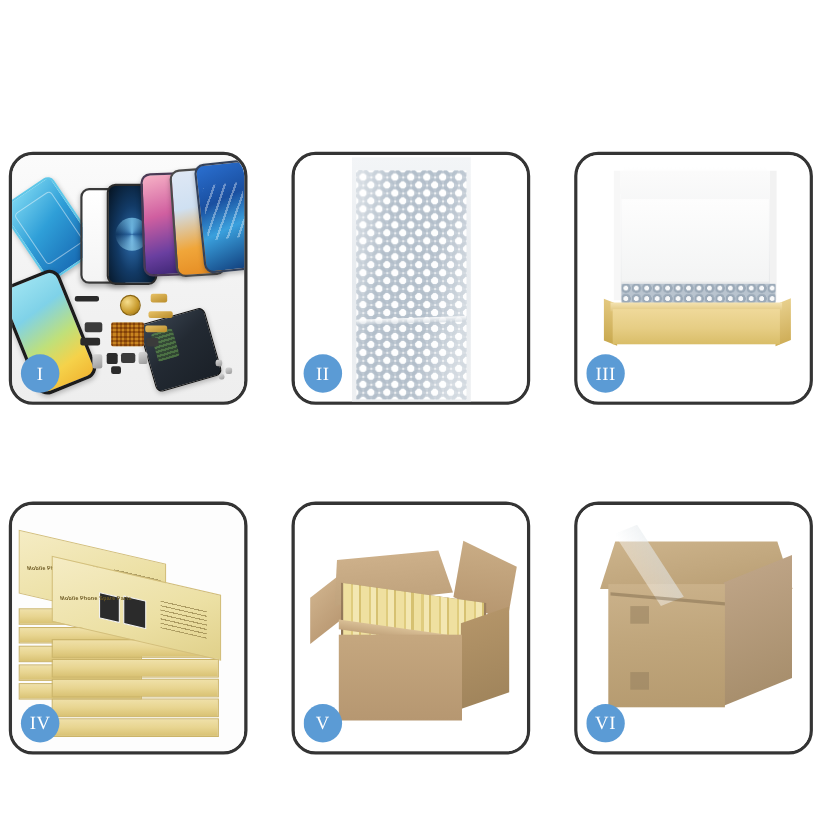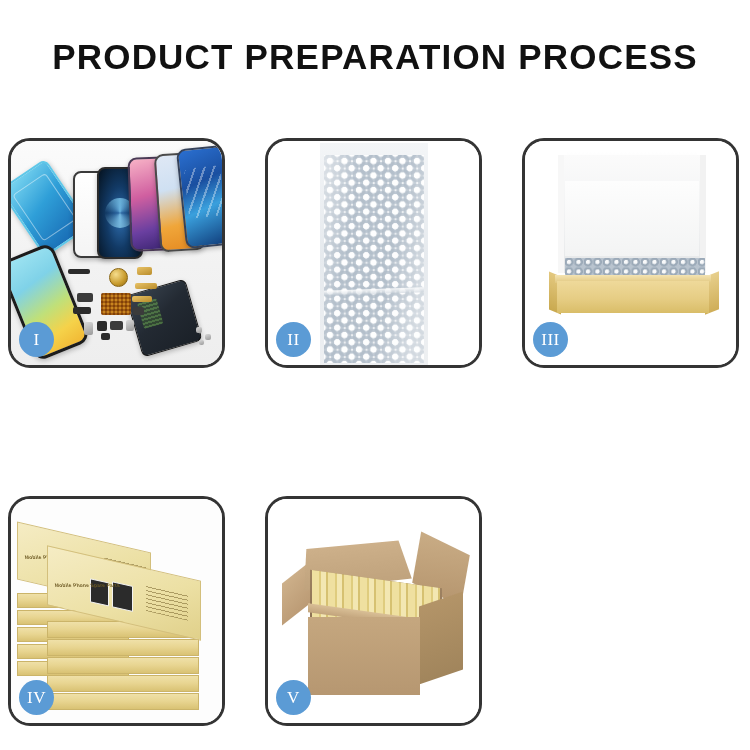--- a/index.html
+++ b/index.html
@@ -62,21 +62,21 @@
     border: 3px solid #343434;
     border-radius: 22px;
     background: #ffffff;
     overflow: hidden;
     box-sizing: border-box;
   }
   .panel.c0 { left: 0px; }
   .panel.c1 { left: 257px; }
   .panel.c2 { left: 514px; }
   .panel.r0 { top: 0px; }
-  .panel.r1 { top: 318px; margin-top: 40px; }
+  .panel.r1 { top: 318px; }
 
   .photo {
     position: absolute;
     left: 0; top: 0;
     width: 100%;
     height: 100%;
     overflow: hidden;
   }
 
   
@@ -399,21 +399,20 @@
   }
   .c6-tab2 {
     position:absolute; left:48px; top:152px; width:17px; height:16px;
     background: rgba(150,128,94,.55);
   }
 </style>
 </head>
 <body>
 
 <div class="header">
-  <h1 class="title">PRODUCT PREPARATION PROCESS</h1>
 </div>
 
 <div class="grid">
 
   <div class="panel r0 c0">
     <div class="photo">
       <div class="p1bg"></div>
       <div class="phone ph-blue-film"></div>
       <div class="phone ph-white"></div>
       <div class="phone ph-dark-wave"></div>
@@ -512,14 +511,27 @@
       <div class="c5-backflapR"></div>
       <div class="c5-opening"></div>
       <div class="c5-content"></div>
       <div class="c5-toprim"></div>
       <div class="c5-side"></div>
       <div class="c5-front"></div>
     </div>
     <div class="badge">V</div>
   </div>
 
+  <div class="panel r1 c2">
+    <div class="photo">
+      <div class="p6bg"></div>
+      <div class="c6-top"></div>
+      <div class="c6-side"></div>
+      <div class="c6-front"></div>
+      <div class="c6-tape"></div>
+      <div class="c6-seam"></div>
+      <div class="c6-tab1"></div>
+      <div class="c6-tab2"></div>
+    </div>
+    <div class="badge">VI</div>
+  </div>
 
 </div>
 
 </body></html>

